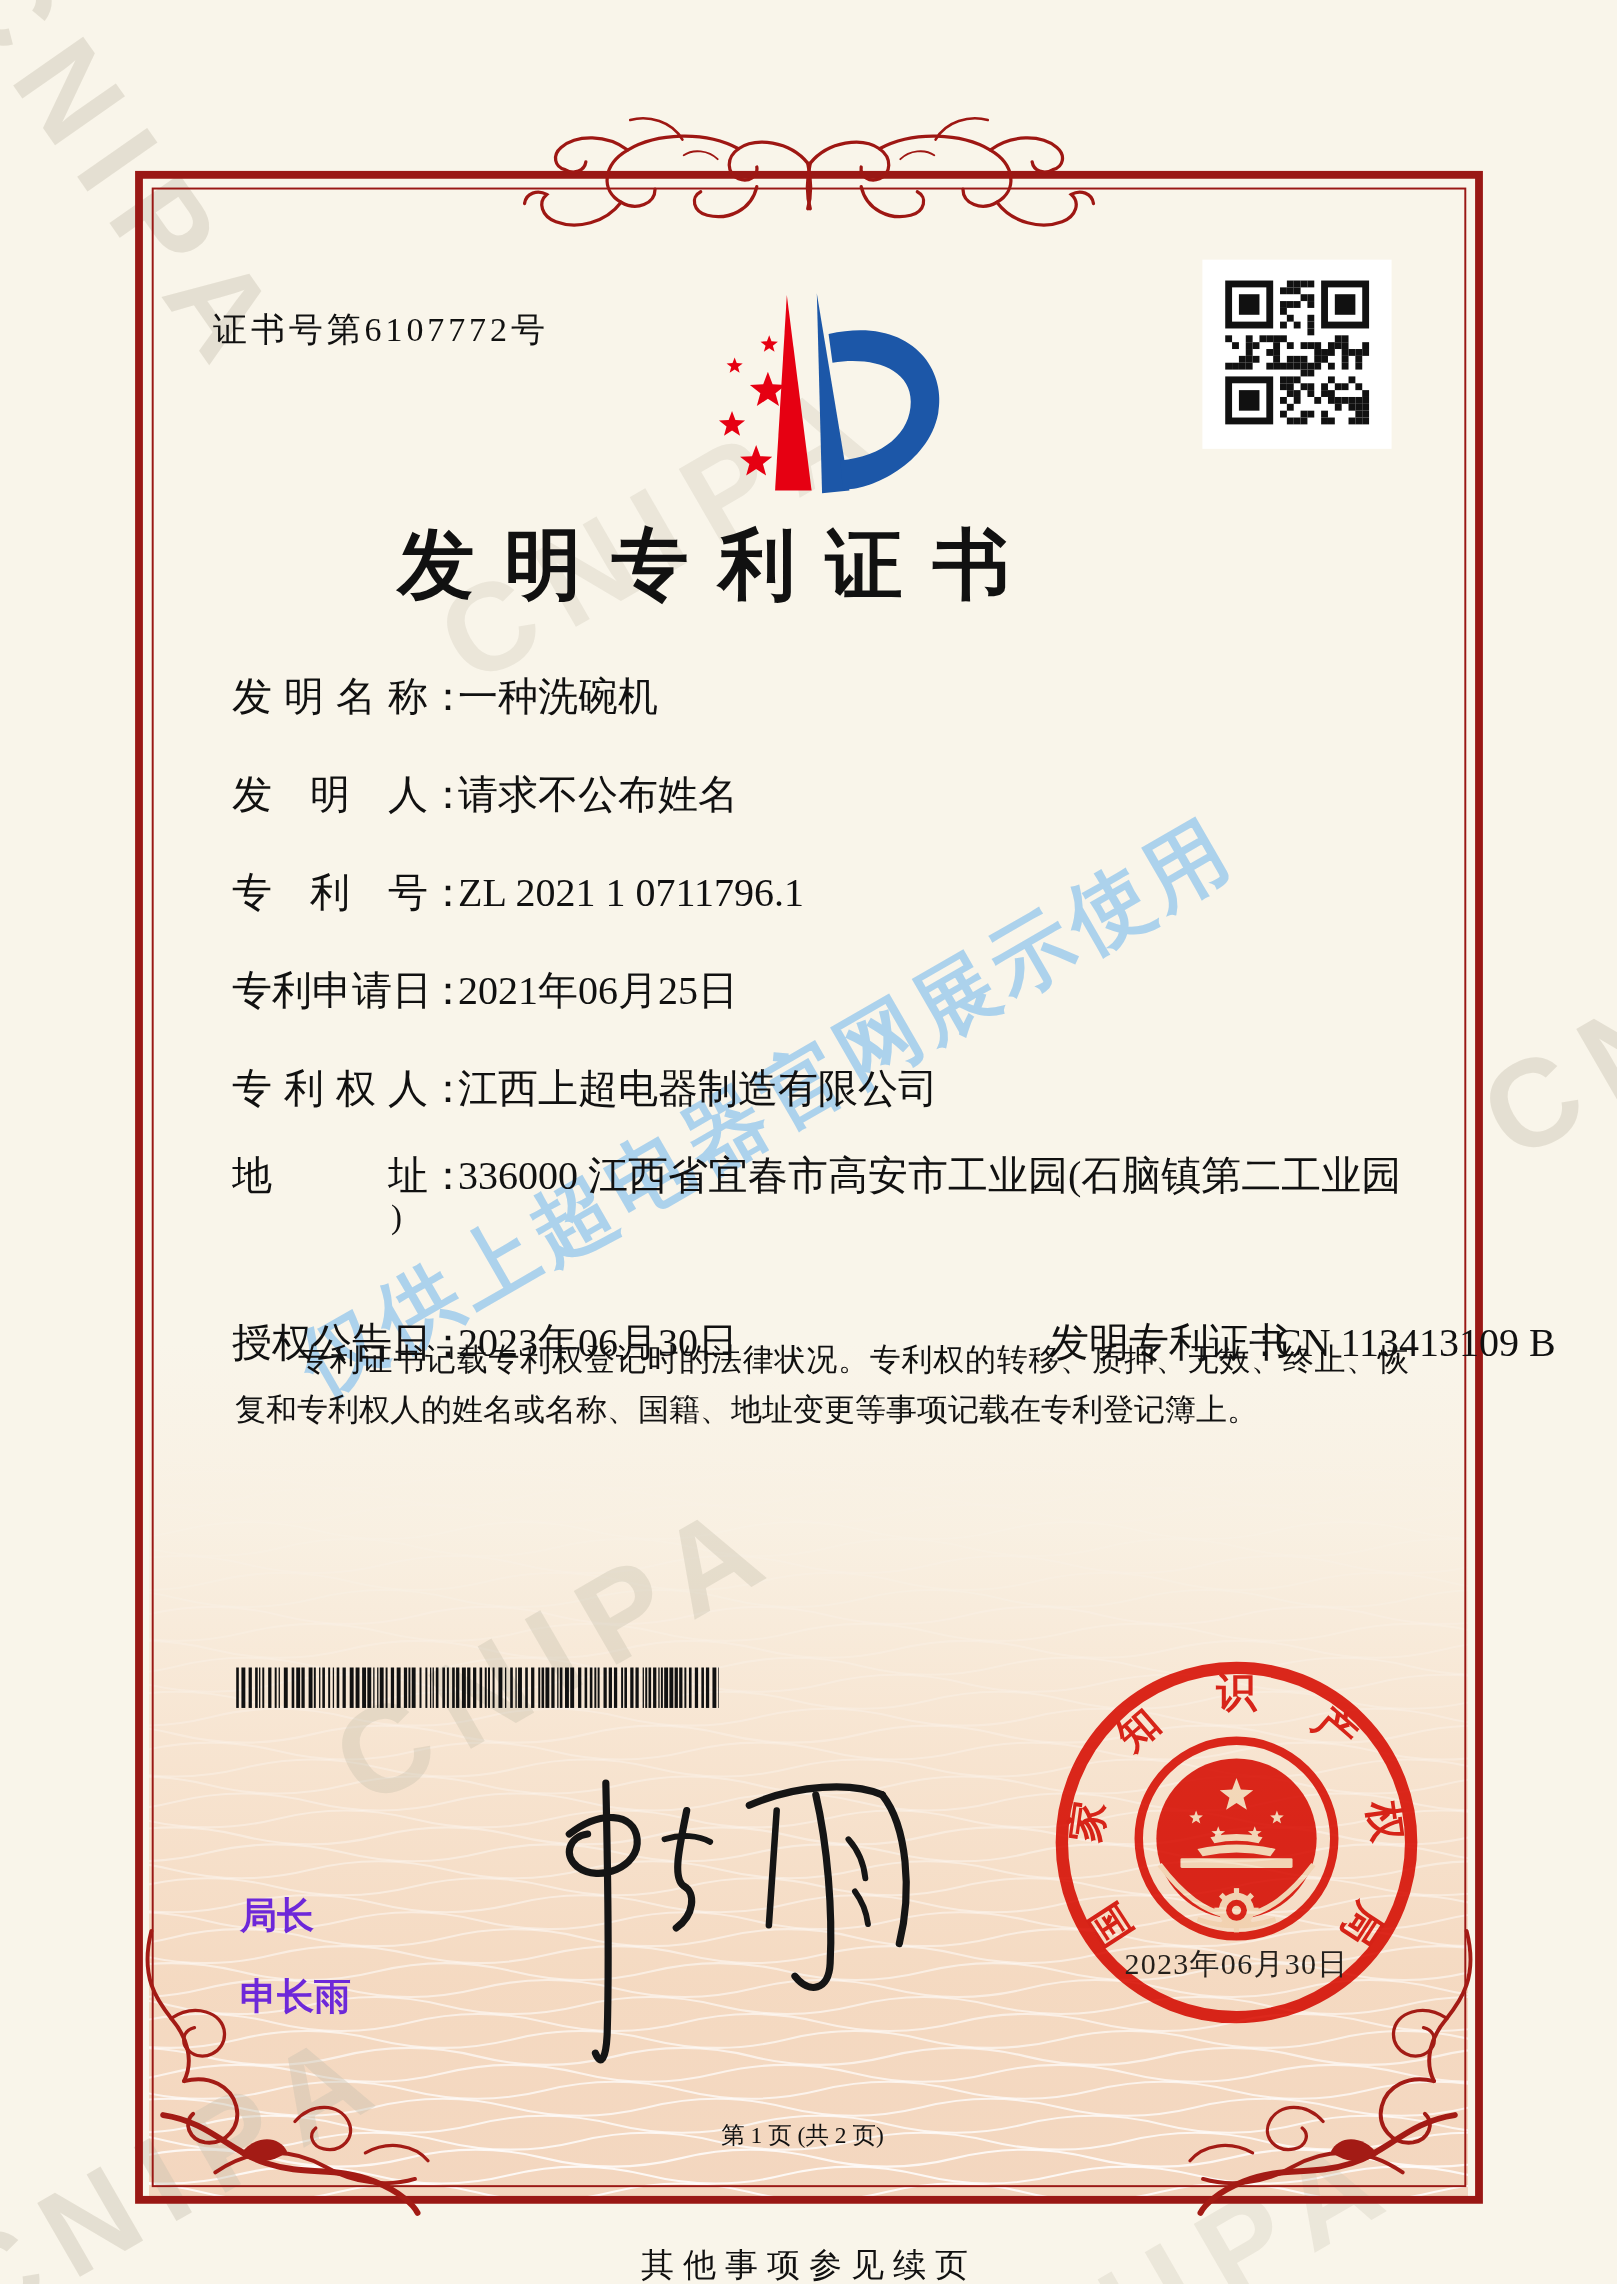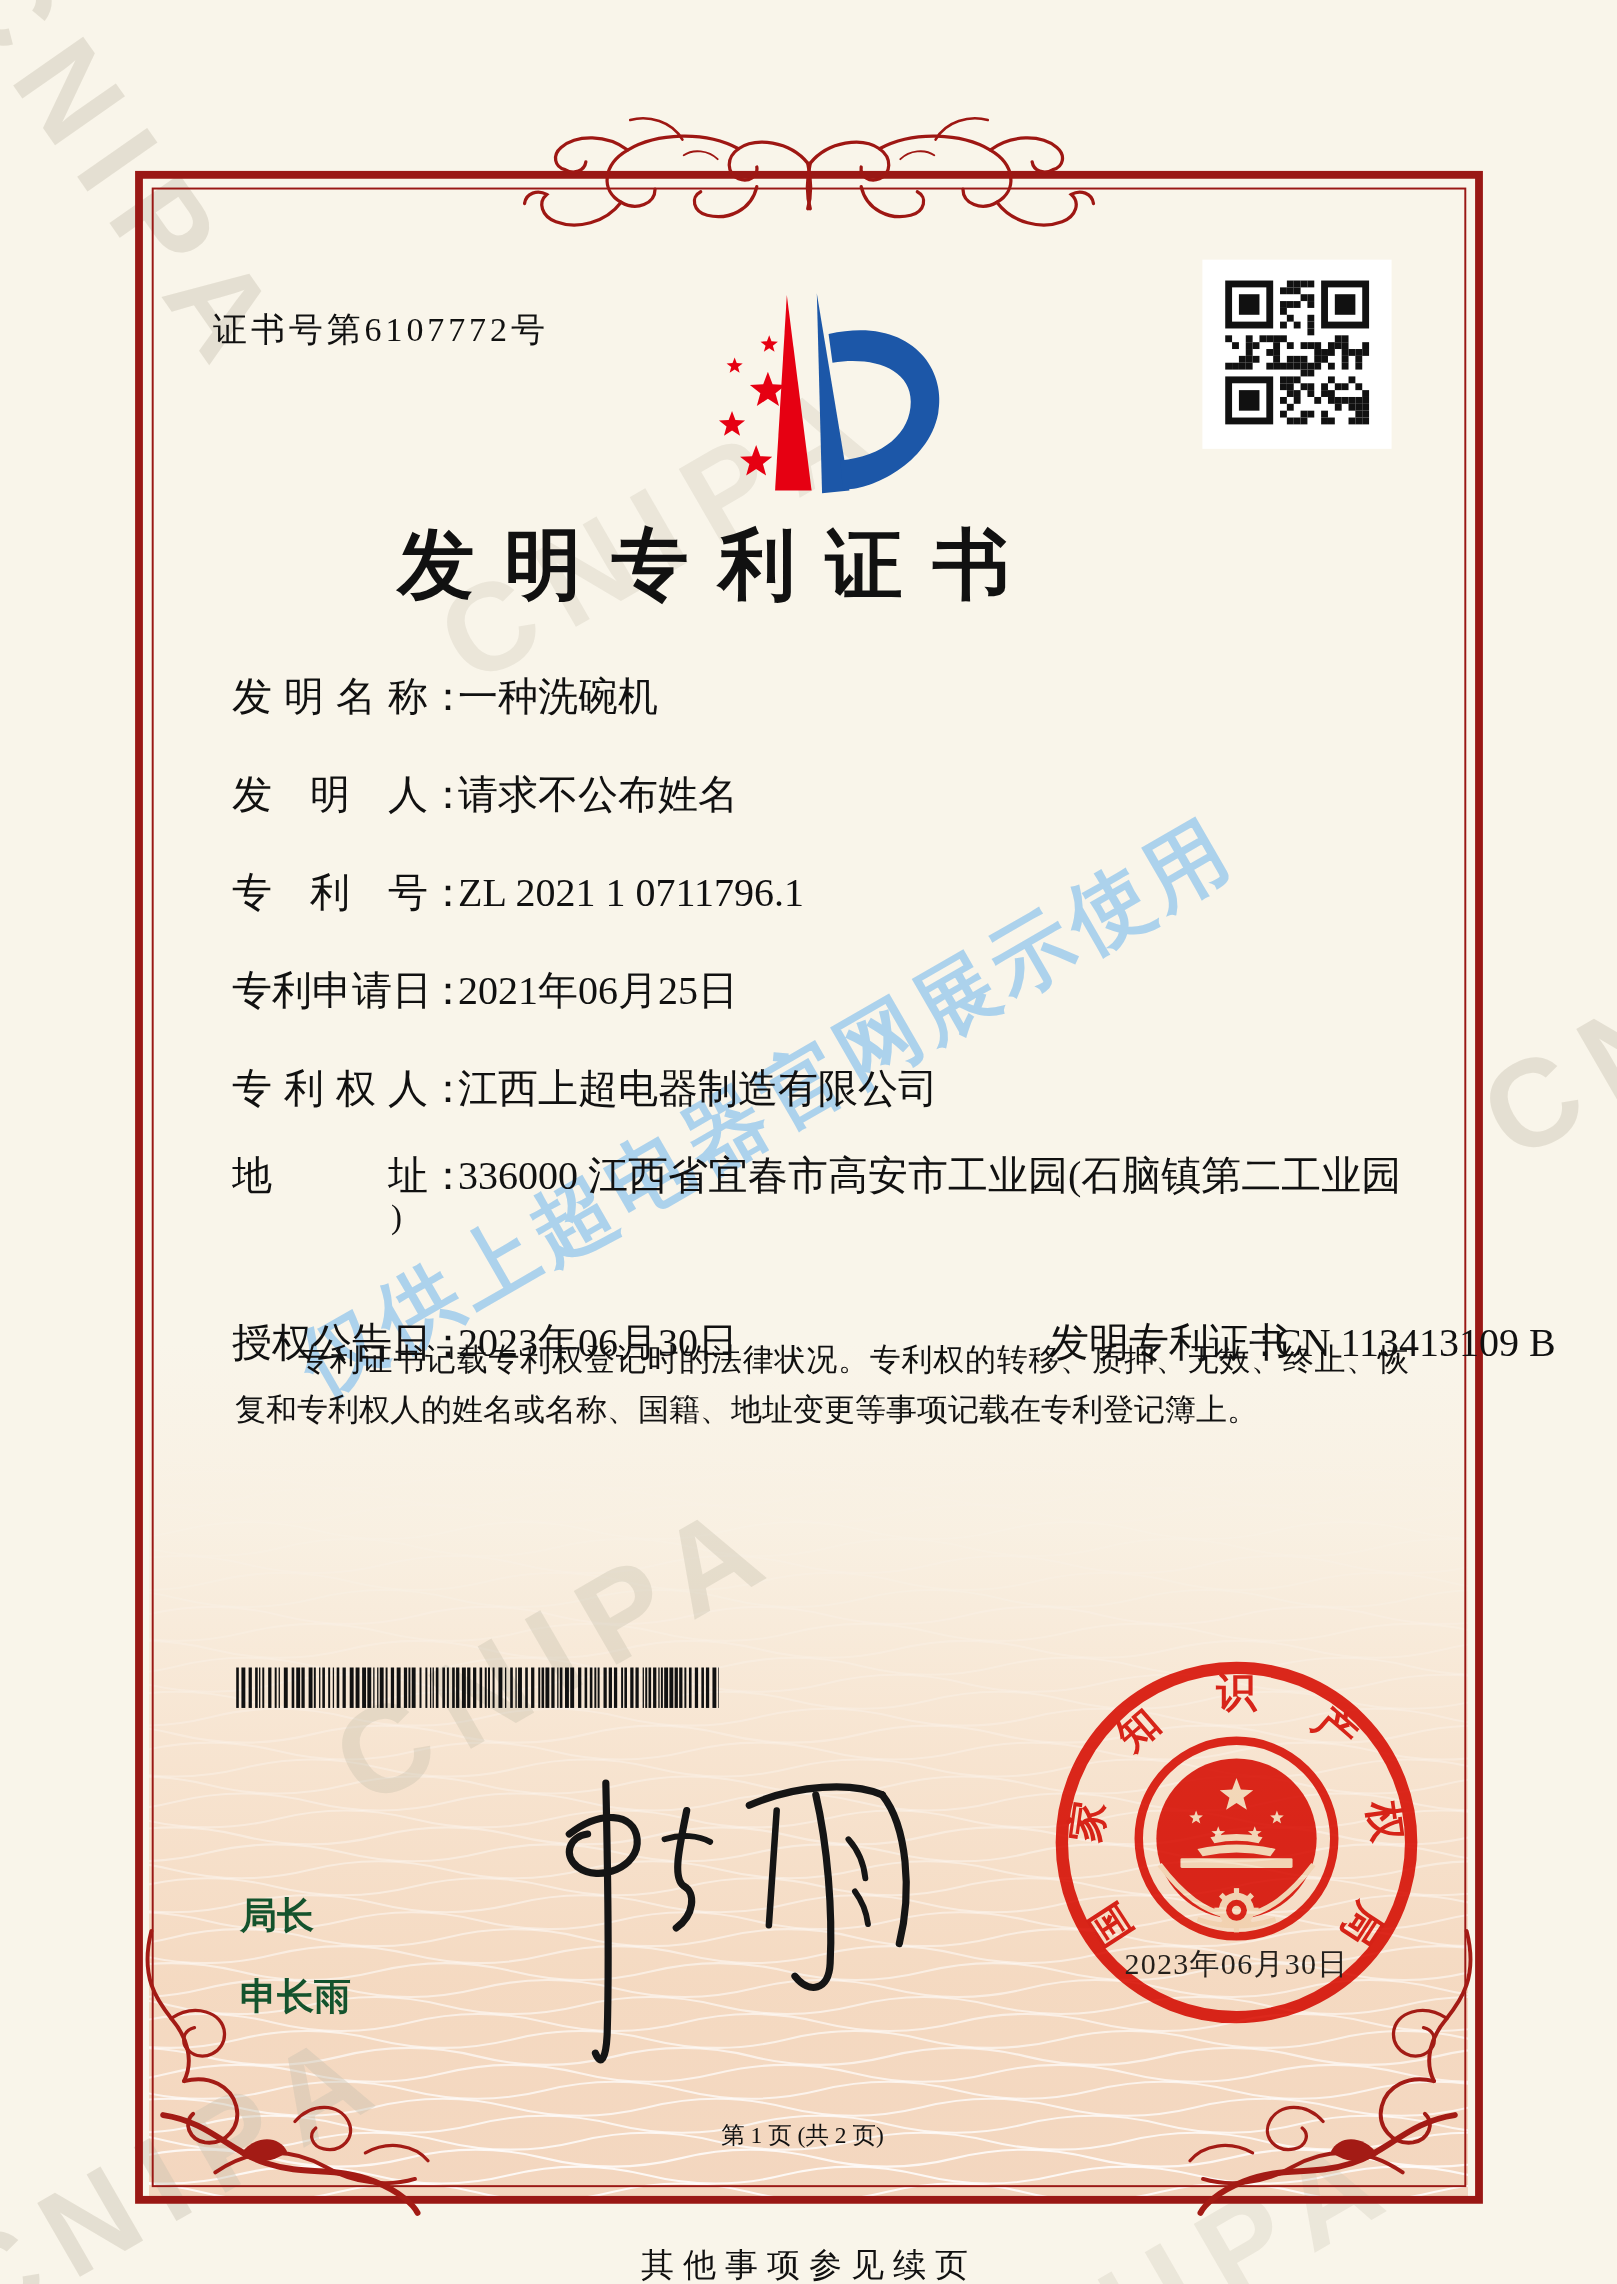--- a/index.html
+++ b/index.html
@@ -27,21 +27,21 @@
   .flabel{display:inline-block;width:196px;text-align:justify;text-align-last:justify;
           vertical-align:top;}
   .fcolon{display:inline-block;width:30px;}
   .fvalue{display:inline-block;}
   .addr2{left:391px;font-size:33px;}
   .grant2{left:817px;top:0;}
   .bodytext{left:235px;top:1335px;width:1174px;font-size:31px;line-height:50px;
             text-align:justify;}
   .bodytext p{margin:0 0 6.5px 0;text-indent:63px;}
   .director{left:240px;font-size:37px;font-weight:700;
-            font-family:"Liberation Sans","DejaVu Sans",sans-serif;color:#14532d;}
+            font-family:"Liberation Sans","DejaVu Sans",sans-serif;color:#6d28d9;}
   .pageinfo{left:0;top:2119px;width:1605px;text-align:center;font-size:23.5px;}
   .footnote{left:0;top:2243px;width:1618px;text-align:center;font-size:33px;letter-spacing:9px;}
   svg{display:block;}
 </style>
 </head>
 <body>
 
 <div class="abs waves-bg"></div>
 <svg id="waves" class="abs" width="1319" height="852" viewBox="0 0 2022 1306">
     <path d="M-265 130 q105 26 210 0 q105 -26 210 0 q105 26 210 0 q105 -26 210 0 q105 26 210 0 q105 -26 210 0 q105 26 210 0 q105 -26 210 0 q105 26 210 0 q105 -26 210 0 q105 26 210 0 q105 -26 210 0 q105 26 210 0 q105 -26 210 0" fill="none" stroke="#ffffff" stroke-width="3.2" opacity="0.02"></path>

